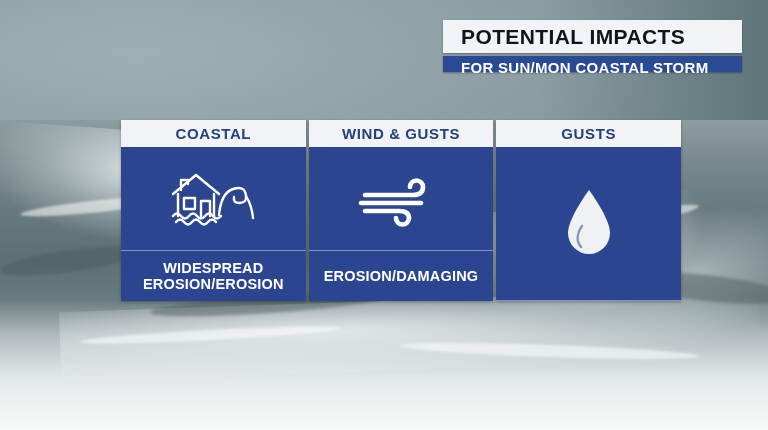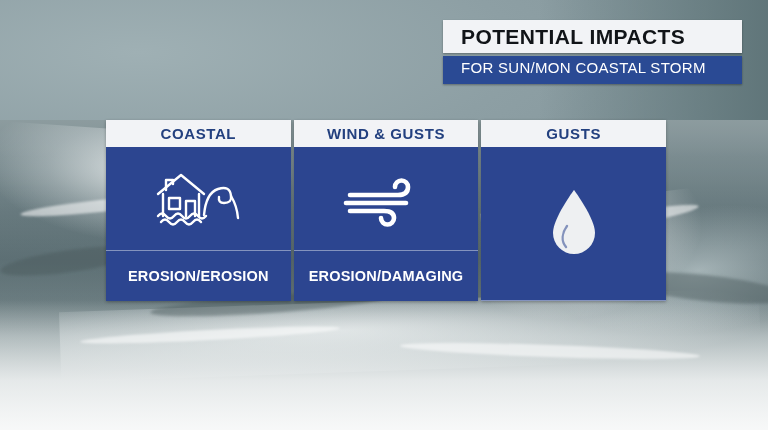--- a/index.html
+++ b/index.html
@@ -60,29 +60,29 @@
   .titleblock{position:absolute;left:443px;top:20px;width:299px;}
   .title-main{
     background:#f2f3f6;color:#111418;
     height:33px;line-height:33px;
     padding:0 0 0 18px;
     font-size:21px;font-weight:bold;letter-spacing:.4px;
     box-shadow:0 1px 2px rgba(0,0,0,.35);
   }
   .title-sub{
     background:#2a4a94;color:#ffffff;
-    height:28px;line-height:24px;
+    height:16px;line-height:24px;
     margin-top:3px;padding:0 0 0 18px;
-    font-size:15px;font-weight:normal;letter-spacing:.3px;
+    font-size:15px;font-weight:bold;letter-spacing:.3px;
     box-shadow:0 1px 2px rgba(0,0,0,.35);
   }
 
   
   .panels{
-    position:absolute;left:106px;top:120px;width:560px;height:181px;
+    position:absolute;left:121px;top:120px;width:560px;height:181px;
     display:flex;gap:3px;
   }
   .col{flex:1;display:flex;flex-direction:column;box-shadow:0 1px 3px rgba(0,0,0,.3);}
   .col-head{
     background:#f2f3f6;color:#23407f;
     height:27px;line-height:27px;text-align:center;
     font-size:15px;font-weight:bold;letter-spacing:.6px;
   }
   .col-icon{
     background:#2c4590;flex:1;
@@ -148,20 +148,21 @@
             <path d="M10 48 q4 -5 8 0 t8 0 t8 0 t8 0 t8 0 t8 0"></path>
             <path d="M13 54 q4 -5 8 0 t8 0 t8 0 t8 0 t8 0"></path>
 
             <path d="M56 47 q2 -22 14 -26 q12 -4 13 7 q1 7 -7 7 q-6 0 -5 -6"></path>
             <path d="M83 28 q6 10 7 22"></path>
           </svg>
         </span>
       </div>
       <div class="col-foot">
         <div>
+          <span>WIDESPREAD</span>
           <span>EROSION/EROSION</span>
         </div>
       </div>
     </div>
 
     <div class="col">
       <div class="col-head">WIND &amp; GUSTS</div>
       <div class="col-icon">
         <span>
           <svg width="100" height="58" viewBox="0 0 100 58" fill="none" stroke="#ffffff" stroke-width="4.6" stroke-linecap="round" stroke-linejoin="round">

